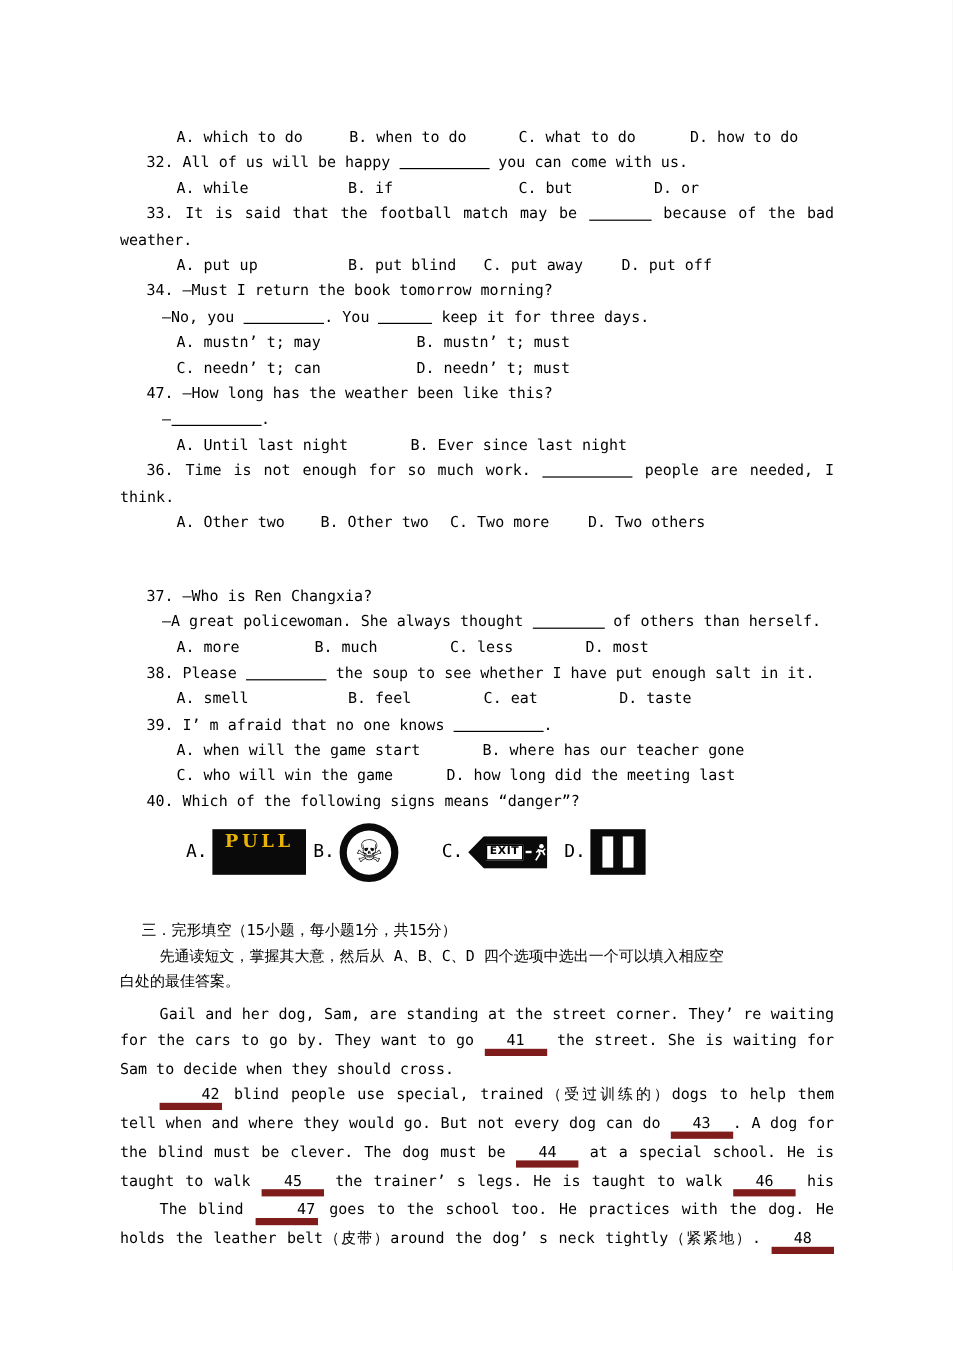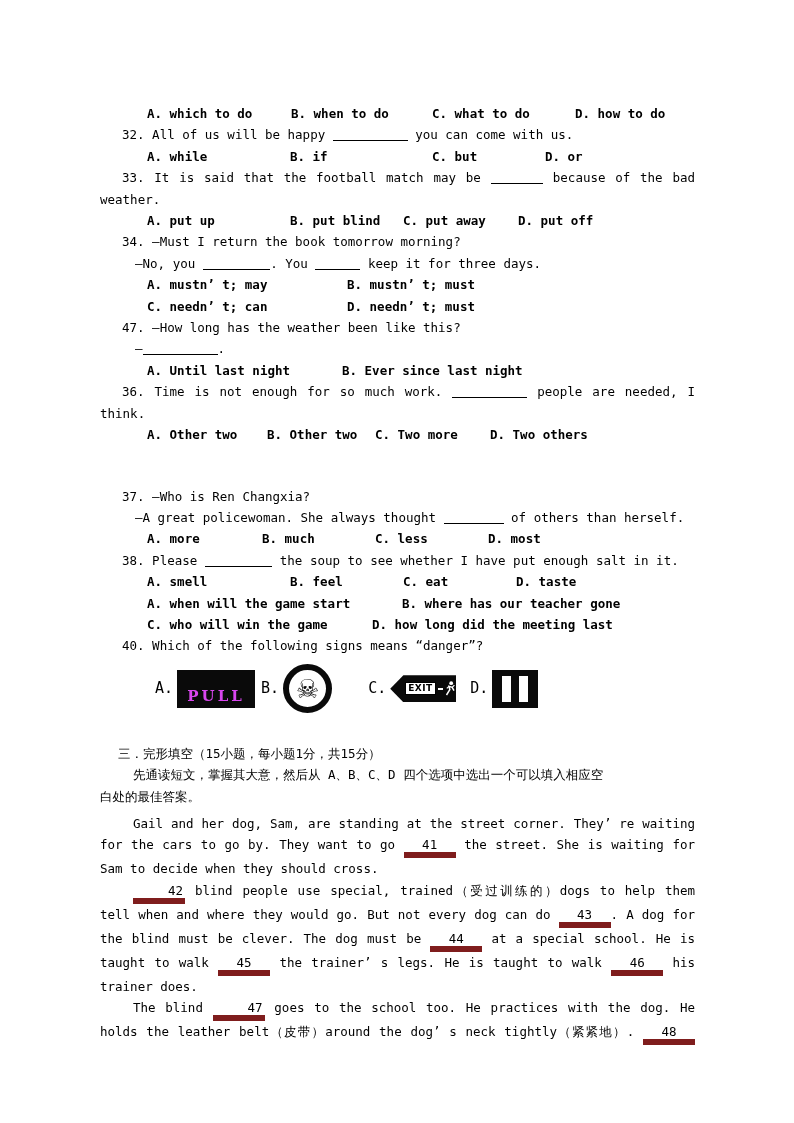--- a/index.html
+++ b/index.html
@@ -12,21 +12,21 @@
     font-family:"DejaVu Sans Mono","Liberation Mono",monospace;
     font-size:12.5px;
     line-height:21.4px;
     padding:103px 99px 0 100px;
     box-sizing:border-box;
     overflow:hidden;
   }
   .line{min-height:21.4px;white-space:normal;}
   .jl{text-align:justify;text-align-last:justify;}
   .optrow{padding-left:47px;}
-  .opt{display:inline-block;vertical-align:top;font-weight:bold;}
+  .opt{display:inline-block;vertical-align:top;}
   .blk{
     display:inline-block;height:2px;
     border-bottom:1px solid #000;
     vertical-align:-2px;
   }
   .blknum{
     display:inline-block;width:52px;
     text-align:center;text-align-last:center;
     border-bottom:6px solid #7f1d1d;
     line-height:15px;vertical-align:baseline;
@@ -34,22 +34,22 @@
   
   .signs-row{
     margin-top:4px;height:56px;
     display:flex;align-items:center;
     padding-left:55px;
   }
   .sign-group{display:flex;align-items:center;}
   .sig-label{font-size:15px;margin-right:4px;}
   .sign-pull{
     width:78px;height:38px;background:#0a0a0a;
-    display:flex;align-items:flex-end;justify-content:center;
-    color:#d946ef;font-family:"DejaVu Serif","Liberation Serif",serif;
+    display:flex;align-items:flex-start;justify-content:center;
+    color:#eab308;font-family:"DejaVu Serif","Liberation Serif",serif;
     font-size:15px;letter-spacing:3px;font-weight:bold;
   }
   .sign-skull{
     width:37px;height:37px;border:6px solid #0a0a0a;border-radius:50%;
     background:#fff;display:flex;align-items:center;justify-content:center;
   }
   .skull-glyph{font-family:"DejaVu Sans",sans-serif;font-size:26px;line-height:1;color:#0a0a0a;}
   .sign-exit{
     width:66px;height:27px;background:#0a0a0a;
     clip-path:polygon(0 50%,20% 0,100% 0,100% 100%,20% 100%);
@@ -90,20 +90,21 @@
       <div class="line" style="text-indent: 35px;">—<span class="blk" style="width:75px"></span>.</div>
       <div class="line optrow"><span class="opt" style="width: 195px;">A. Until last night</span><span class="opt">B. Ever since last night</span></div>
       <div class="line jl" style="text-indent: 22px;">36. Time is not enough for so much work. <span class="blk" style="width:75px"></span> people are needed, I</div>
       <div class="line">think.</div>
       <div class="line optrow"><span class="opt" style="width: 120px;">A. Other two</span><span class="opt" style="width: 108px;">B. Other two</span><span class="opt" style="width: 115px;">C. Two more</span><span class="opt">D. Two others</span></div>
       <div class="line" style="text-indent: 22px; margin-top: 40px;">37. —Who is Ren Changxia?</div>
       <div class="line" style="text-indent: 35px;">—A great policewoman. She always thought <span class="blk" style="width:60px"></span> of others than herself.</div>
       <div class="line optrow"><span class="opt" style="width: 115px;">A. more</span><span class="opt" style="width: 113px;">B. much</span><span class="opt" style="width: 113px;">C. less</span><span class="opt">D. most</span></div>
       <div class="line" style="text-indent: 22px;">38. Please <span class="blk" style="width:67.5px"></span> the soup to see whether I have put enough salt in it.</div>
       <div class="line optrow"><span class="opt" style="width: 143px;">A. smell</span><span class="opt" style="width: 113px;">B. feel</span><span class="opt" style="width: 113px;">C. eat</span><span class="opt">D. taste</span></div>
+      <div class="line" style="text-indent: 22px;">39. I’ m afraid that no one knows <span class="blk" style="width:75px"></span>.</div>
       <div class="line optrow"><span class="opt" style="width: 255px;">A. when will the game start</span><span class="opt">B. where has our teacher gone</span></div>
       <div class="line optrow"><span class="opt" style="width: 225px;">C. who will win the game</span><span class="opt">D. how long did the meeting last</span></div>
       <div class="line" style="text-indent: 22px;">40. Which of the following signs means “danger”?</div>
     </div>
 
   <div class="signs-row">
     <div class="sign-group">
       <span class="sig-label">A.</span>
       <span class="sign-pull">
         <span>PULL</span>
@@ -140,18 +141,17 @@
       <div class="line" style="text-indent: 18px; margin-top: 26px;">三．完形填空（15小题，每小题1分，共15分）</div>
       <div class="line" style="text-indent: 33px;">先通读短文，掌握其大意，然后从 A、B、C、D 四个选项中选出一个可以填入相应空</div>
       <div class="line">白处的最佳答案。</div>
       <div class="line jl" style="text-indent: 33px; margin-top: 6px;">Gail and her dog, Sam, are standing at the street corner. They’ re waiting</div>
       <div class="line jl">for the cars to go by. They want to go <span class="blknum">41</span> the street. She is waiting for</div>
       <div class="line">Sam to decide when they should cross.</div>
       <div class="line jl" style="text-indent: 33px;"><span class="blknum">42</span> blind people use special, trained（受过训练的）dogs to help them</div>
       <div class="line jl">tell when and where they would go. But not every dog can do <span class="blknum">43</span>. A dog for</div>
       <div class="line jl">the blind must be clever. The dog must be <span class="blknum">44</span> at a special school. He is</div>
       <div class="line jl">taught to walk <span class="blknum">45</span> the trainer’ s legs. He is taught to walk <span class="blknum">46</span> his</div>
-      <div class="line">trainer does.</div>
       <div class="line jl" style="text-indent: 33px;">The blind <span class="blknum">47</span> goes to the school too. He practices with the dog. He</div>
       <div class="line jl">holds the leather belt（皮带）around the dog’ s neck tightly（紧紧地）. <span class="blknum">48</span></div>
     </div>
 
 </div>
 
 </body></html>

